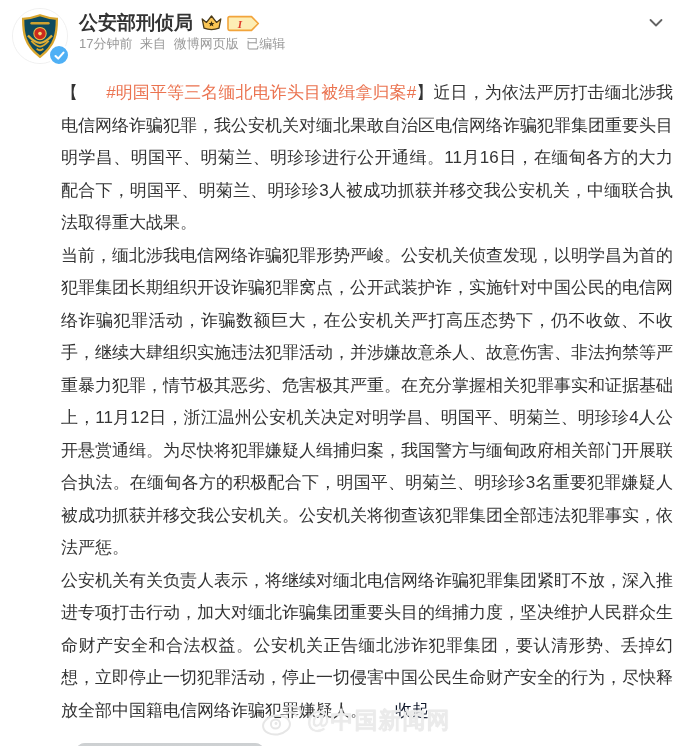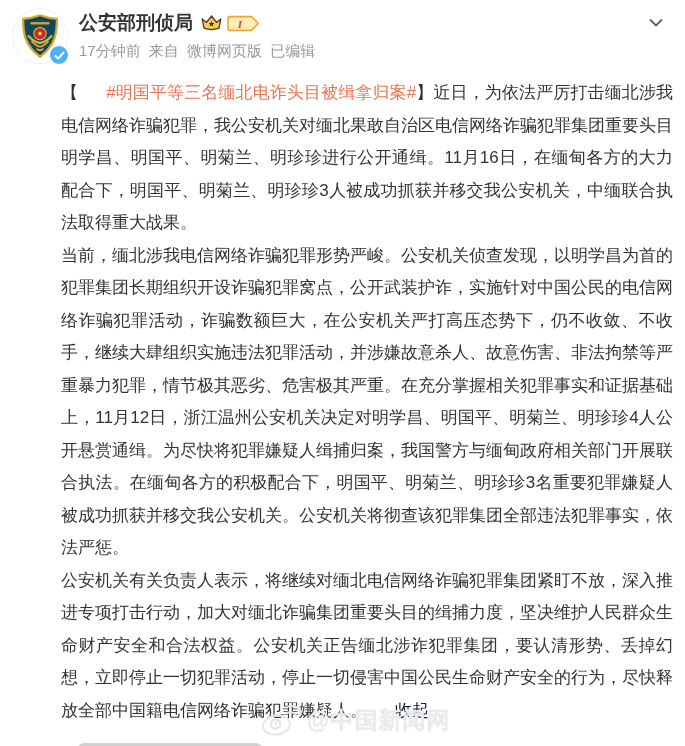--- a/index.html
+++ b/index.html
@@ -12,21 +12,21 @@
 
   
   .header{display:flex;align-items:flex-start;padding:8px 16px 0 12px;position:relative;}
   .avatar-wrap{position:relative;width:56px;height:56px;flex:0 0 auto;cursor:pointer;}
   .avatar-circle{width:56px;height:56px;border-radius:50%;background:#fff;border:1px solid #f0f0f0;box-sizing:border-box;overflow:hidden;display:flex;align-items:center;justify-content:center;}
   .verified{position:absolute;right:-2px;bottom:-2px;width:18px;height:18px;border-radius:50%;background:#4fb0f5;border:2px solid #fff;display:flex;align-items:center;justify-content:center;}
   .header-text{margin-left:11px;padding-top:3px;}
   .username-row{display:flex;align-items:center;gap:7px;}
   .username{font-size:19px;font-weight:700;color:#333;line-height:24px;cursor:pointer;}
   .badges{display:flex;align-items:center;gap:3px;cursor:pointer;}
-  .meta{margin-top:7px;font-size:15px;color:#999;}
+  .meta{font-size:13px;color:#999;}
   .meta span{margin-right:4px;}
   .meta .edited{cursor:pointer;}
   .chevron{position:absolute;right:18px;top:12px;width:22px;height:22px;cursor:pointer;display:flex;align-items:center;justify-content:center;}
 
   
   .content{padding:13px 12px 0 61px;}
   .post-text{width:612px;font-size:17px;line-height:32.5px;color:#333;text-align:justify;}
   .post-text p{margin:0;}
   .hashtag{color:#eb7350;cursor:pointer;text-decoration:none;margin-left:28px;}
   .collapse-link{color:#0f172a;cursor:pointer;margin-left:28px;text-decoration:none;}

